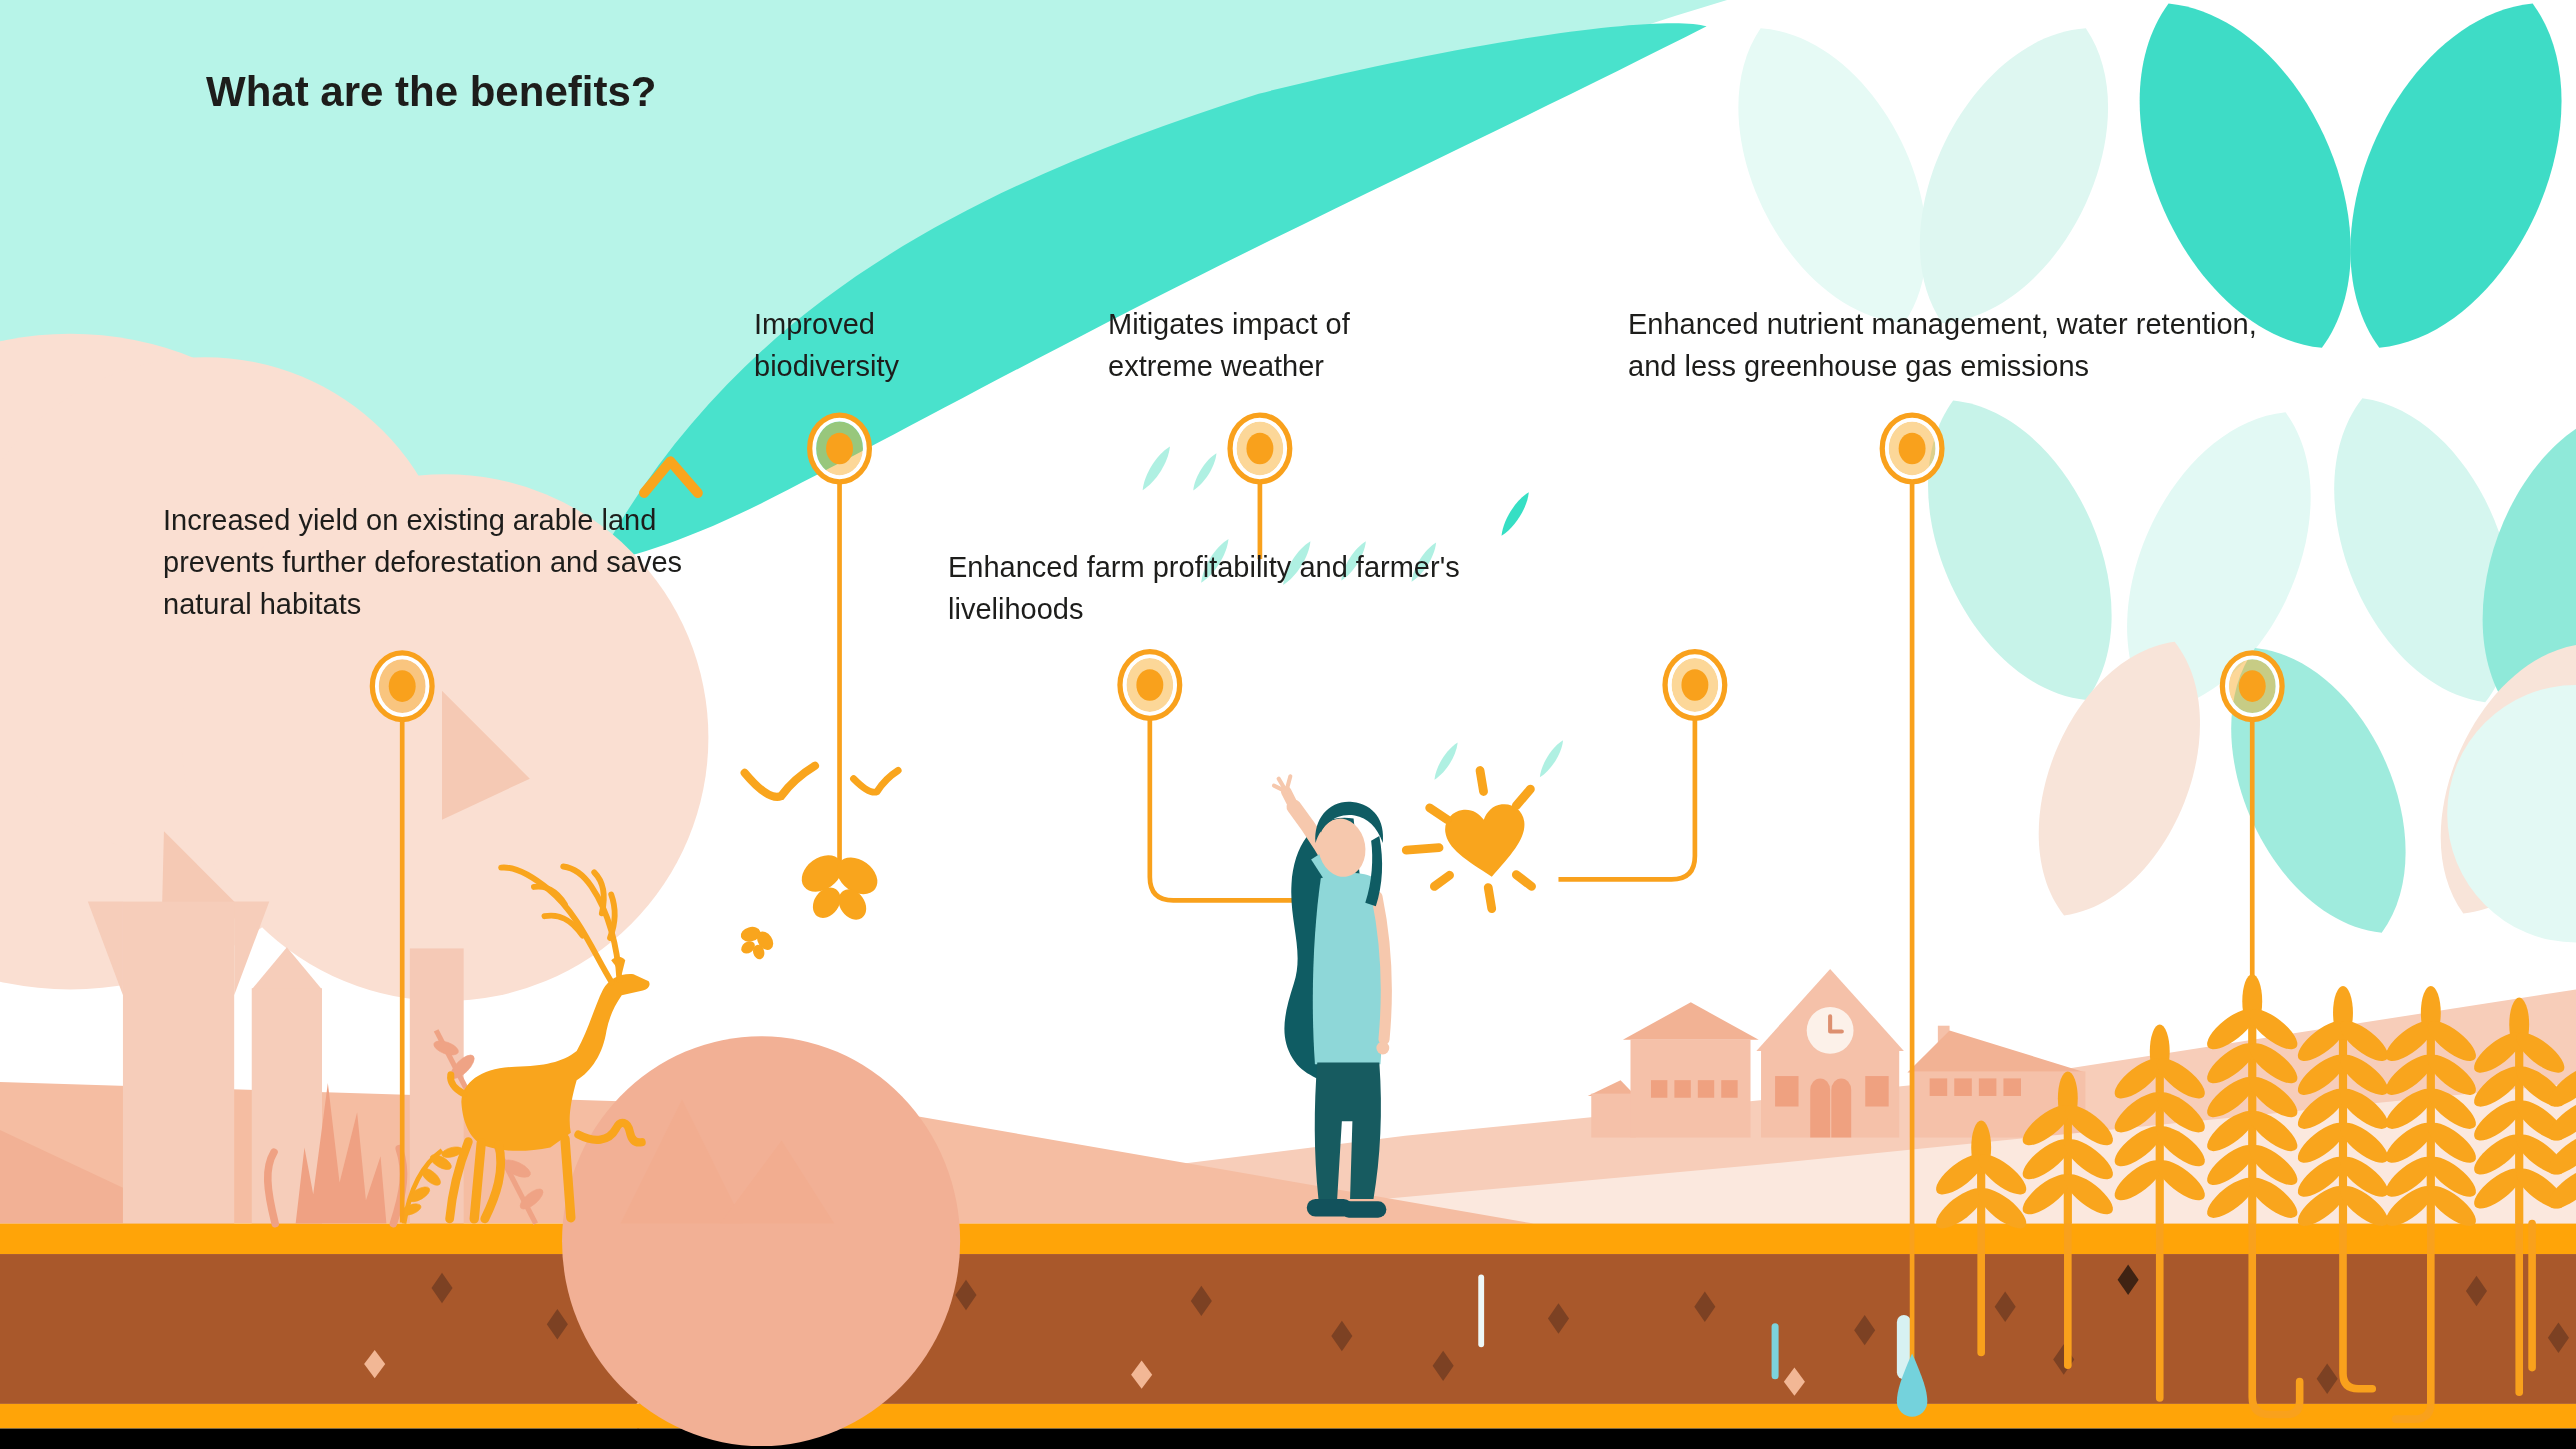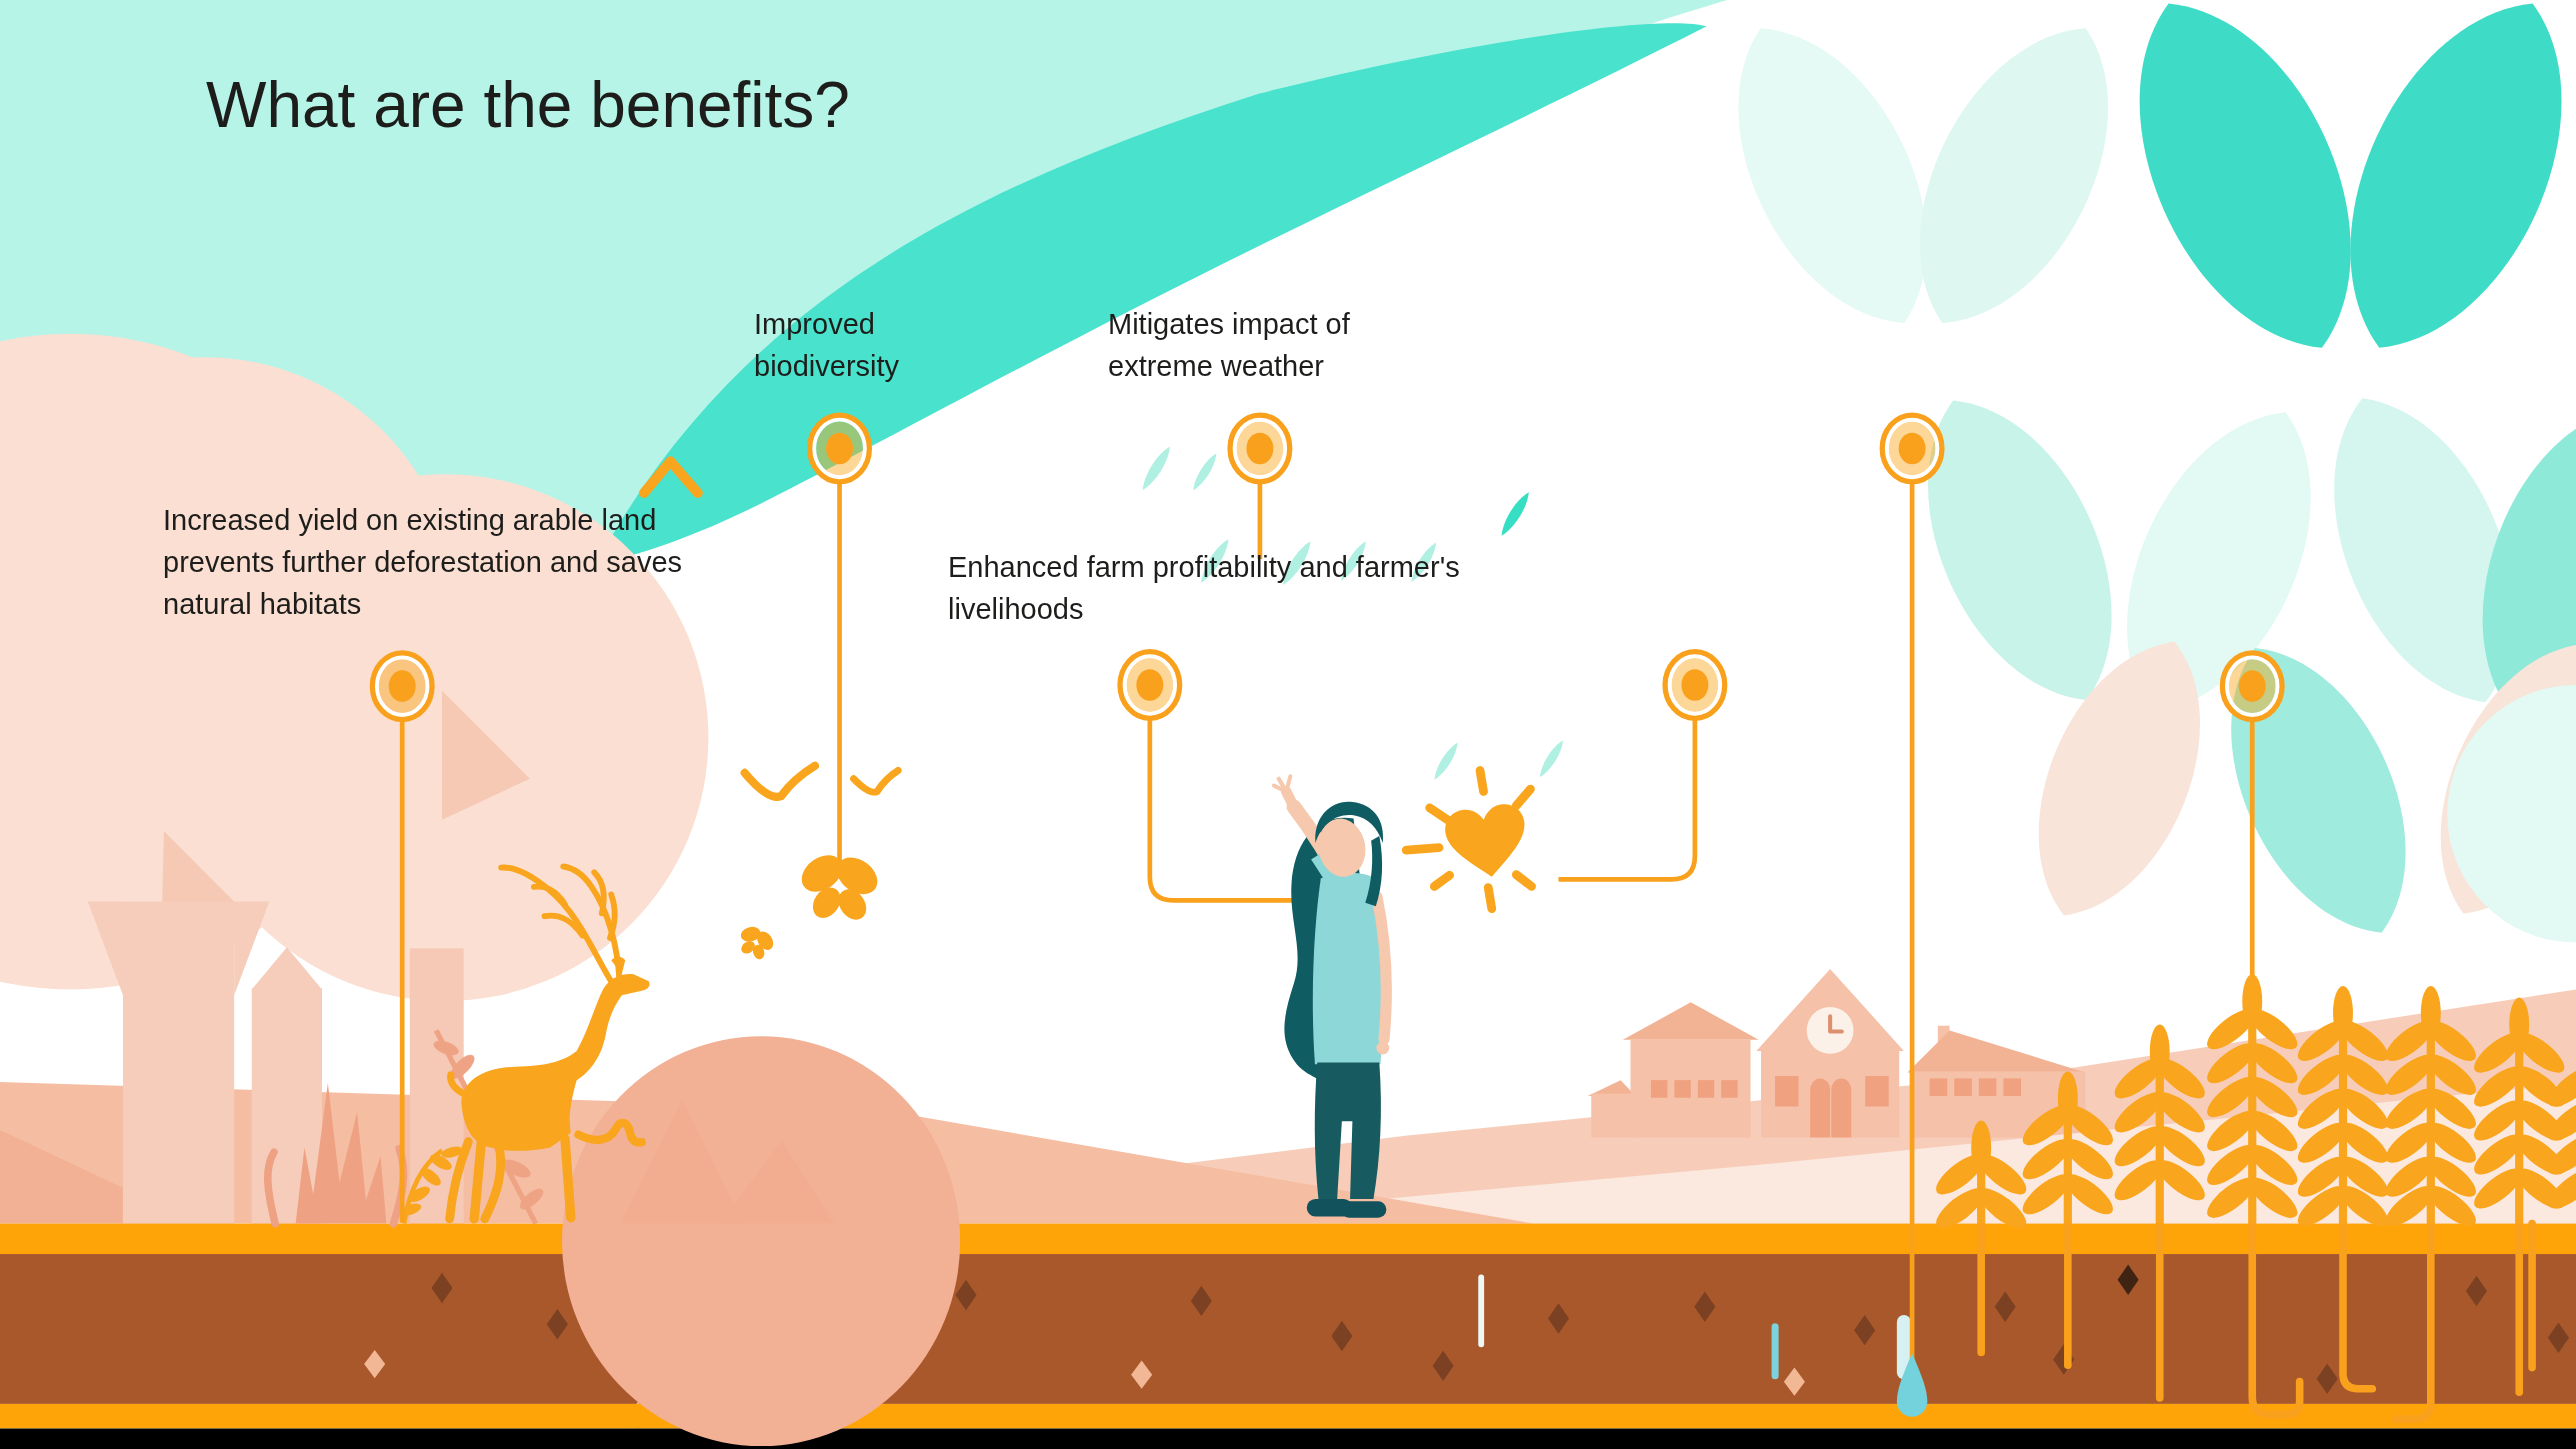--- a/index.html
+++ b/index.html
@@ -1,19 +1,19 @@
 <!DOCTYPE html>
 <html style="font-size:9.4px"><head>
 <meta charset="utf-8">
 <style>
   html,body{margin:0;padding:0;background:#ffffff;}
   .canvas{position:relative;width:2576px;height:1449px;overflow:hidden;background:#ffffff;
           font-family:"Liberation Sans",sans-serif;}
   .art{position:absolute;left:0;top:0;}
-  .title{position:absolute;left:206px;top:68px;font-size:64px;font-weight:400;color:#1d1d1b;letter-spacing:0;}
+  .title{position:absolute;left:206px;top:68px;font-size:42px;font-weight:700;color:#1d1d1b;letter-spacing:0;}
   .label{position:absolute;font-size:29px;line-height:42px;font-weight:400;color:#1d1d1b;}
   .l-improved{left:754px;top:303px;width:199px;}
   .l-mitigates{left:1108px;top:303px;width:334px;}
   .l-nutrient{left:1628px;top:303px;width:673px;}
   .l-increased{left:163px;top:499px;width:580px;}
   .l-farm{left:948px;top:546px;width:527px;}
   .l-nutrition{left:1582px;top:546px;width:345px;}
   .l-higher{left:2112px;top:546px;width:392px;}
 </style>
 </head>
@@ -373,17 +373,18 @@
   <use href="#mk" transform="translate(3266,766)"></use>
   <use href="#mk" transform="translate(1964,1170)"></use>
   <use href="#mk" transform="translate(2895,1170)"></use>
   <use href="#mk" transform="translate(3847,1172)"></use>
 </svg>
 
 <div class="title">What are the benefits?</div>
 
 <div class="label l-improved"><span>Improved biodiversity</span></div>
 <div class="label l-mitigates"><span>Mitigates impact of extreme weather</span></div>
+<div class="label l-nutrient"><span>Enhanced nutrient management, water retention, and less greenhouse gas emissions</span></div>
 <div class="label l-farm"><span>Enhanced farm profitability and farmer's livelihoods</span></div>
 <div class="label l-increased"><span>Increased yield on existing arable land prevents further deforestation and saves natural habitats</span></div>
 
 </div>
 
 
 </body></html>

